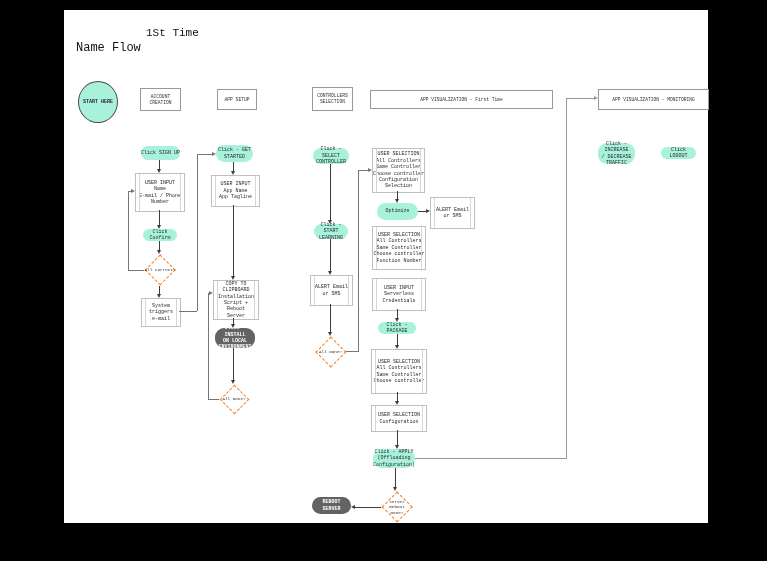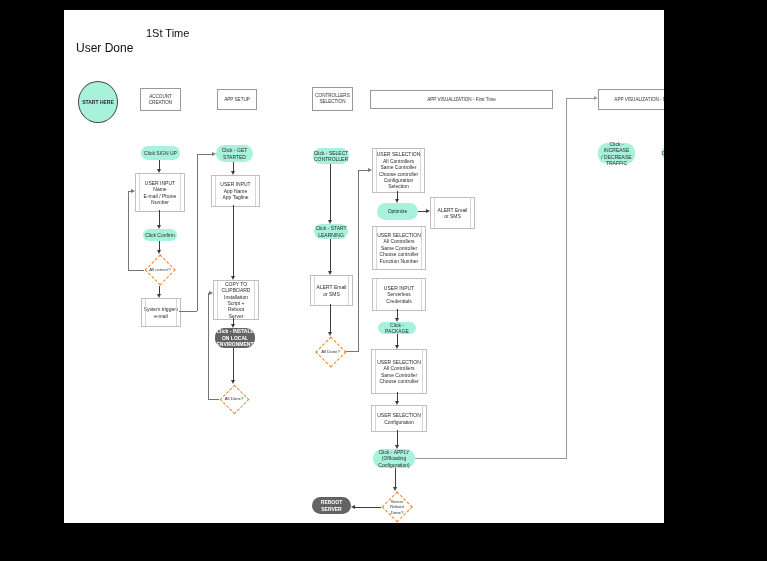--- a/index.html
+++ b/index.html
@@ -1,17 +1,17 @@
 <!DOCTYPE html>
 <html><head>
 <meta charset="utf-8">
 <style>
   html,body{margin:0;padding:0;background:#000;}
-  #stage{position:relative;width:664px;height:561px;background:#000;overflow:hidden;
-         font-family:Liberation Sans, sans-serif;}
+  #stage{position:relative;width:767px;height:561px;background:#000;overflow:hidden;
+         font-family:Liberation Mono, monospace;}
   #canvas{position:absolute;left:64px;top:10px;width:644px;height:513px;background:#fff;}
   .t-head{position:absolute;color:#111;font-size:11px;}
   .t-sub{position:absolute;color:#111;font-size:12px;}
   .node{position:absolute;display:flex;align-items:center;justify-content:center;
         text-align:center;white-space:pre-line;color:#2b2b2b;font-size:5px;line-height:1.28;}
   .pill{background:#a8f2dc;border-radius:9px;}
   .pill.dark{background:#636363;color:#fff;font-weight:bold;}
   .ellipse{background:#a8f2dc;border:1px solid #4a4a4a;border-radius:50%;font-weight:bold;}
   .rect{background:#fff;border:1px solid #bfbfbf;}
   .rect::before,.rect::after{content:"";position:absolute;top:0;bottom:0;width:1px;background:#d6d6d6;}
@@ -33,21 +33,21 @@
   .ah-right.g{border-left-color:#757575;}
   .ah-right.lg{border-left-color:#9a9a9a;}
 </style>
 </head>
 <body>
 
 <div id="stage">
   <div id="canvas">
 
     <div class="t-head" style="left:82px;top:17px;">1St Time</div>
-    <div class="t-sub" style="left:12px;top:31px;">User Done</div>
+    <div class="t-sub" style="left:12px;top:31px;">Name Flow</div>
 
     <div class="node ellipse" style="left:14px;top:71px;width:38px;height:40px;">START HERE</div>
     <div class="node hdr" style="left:76px;top:78px;width:39px;height:21px;">ACCOUNT
 CREATION</div>
     <div class="node hdr" style="left:153px;top:79px;width:38px;height:19px;">APP SETUP</div>
     <div class="node hdr" style="left:248px;top:77px;width:39px;height:22px;">CONTROLLERS
 SELECTION</div>
     <div class="node hdr" style="left:306px;top:80px;width:181px;height:17px;">APP VISUALIZATION - First Time</div>
     <div class="node hdr" style="left:534px;top:79px;width:109px;height:19px;">APP VISUALIZATION - MONITORING</div>
 

